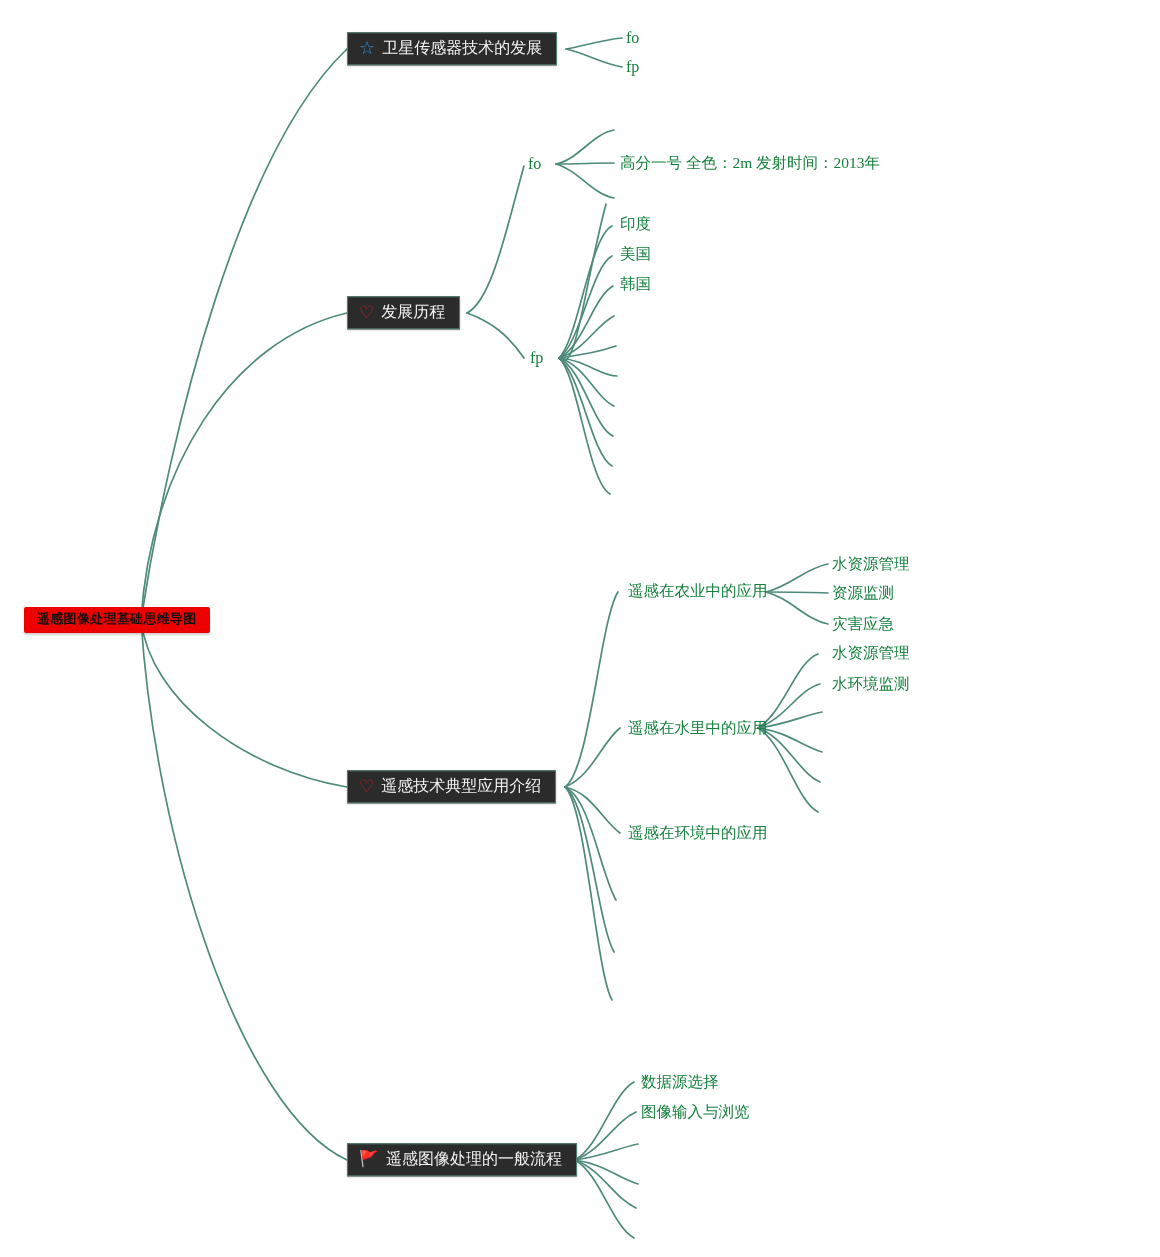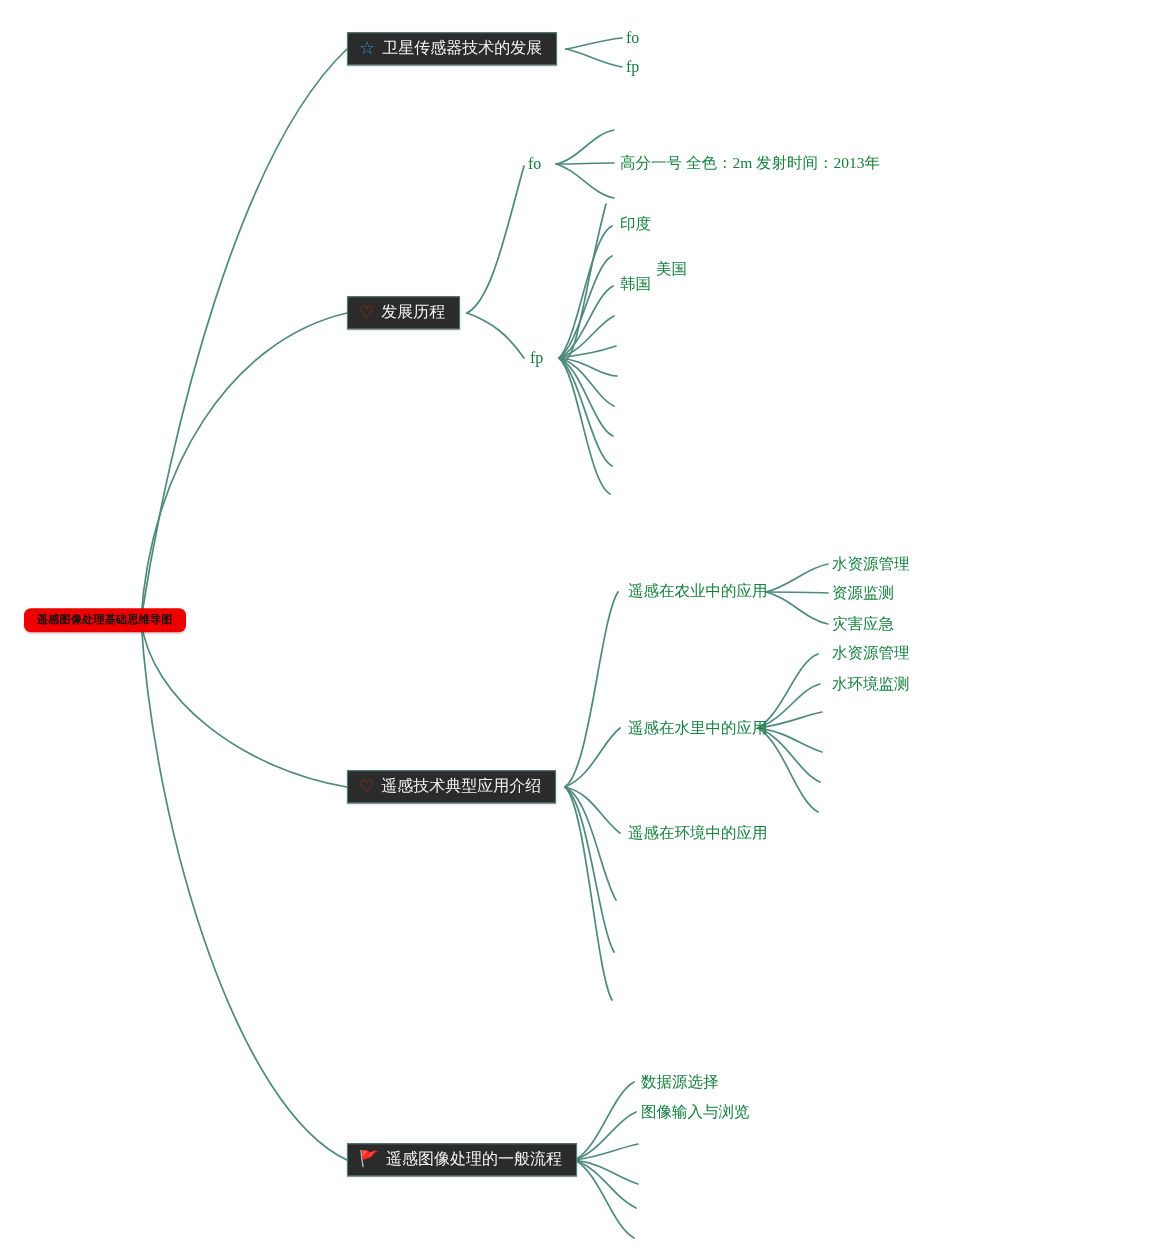--- a/index.html
+++ b/index.html
@@ -23,25 +23,25 @@
   }
   .node {
     position: absolute;
     display: flex;
     align-items: center;
     white-space: nowrap;
   }
   
   .root-node {
     background: #ee0000;
-    border-radius: 7px;
+    border-radius: 2px;
     padding: 5px 13px 6px 13px;
     color: #111111;
     font-weight: bold;
-    font-size: 11px;
+    font-size: 13px;
     letter-spacing: 0.3px;
     line-height: 1.15;
     box-shadow: 0 1px 2px rgba(0,0,0,0.18);
   }
   
   .branch-node {
     background: #2b2b2b;
     border: 1px solid #4e7f74;
     color: #f2f2f2;
     font-size: 16px;
@@ -156,21 +156,21 @@
     <span class="nd-icon icon-heart">♡</span>
     <span>发展历程</span>
   </div>
 
   <div class="leaf leaf-serif" style="left:528px; top:164px; transform:translateY(-50%);">fo</div>
   <div class="leaf leaf-serif" style="left:530px; top:358px; transform:translateY(-50%);">fp</div>
 
   <div class="leaf leaf-detail" style="left:620px; top:163px; transform:translateY(-50%);">高分一号 全色：2m 发射时间：2013年</div>
 
   <div class="leaf leaf-cjk" style="left:620px; top:224px; transform:translateY(-50%);">印度</div>
-  <div class="leaf leaf-cjk" style="left:620px; top:269px; transform:translateY(-50%);margin-left:36px;">美国</div>
+  <div class="leaf leaf-cjk" style="left:620px; top:254px; transform:translateY(-50%);">美国</div>
   <div class="leaf leaf-cjk" style="left:620px; top:284px; transform:translateY(-50%);">韩国</div>
 
   <div class="node branch-node" style="left:347px; top:787px; transform:translateY(-50%);">
     <span class="nd-icon icon-heart">♡</span>
     <span>遥感技术典型应用介绍</span>
   </div>
 
   <div class="leaf leaf-cjk" style="left:628px; top:591px; transform:translateY(-50%);">遥感在农业中的应用</div>
   <div class="leaf leaf-cjk" style="left:832px; top:564px; transform:translateY(-50%);">水资源管理</div>
   <div class="leaf leaf-cjk" style="left:832px; top:593px; transform:translateY(-50%);">资源监测</div>

